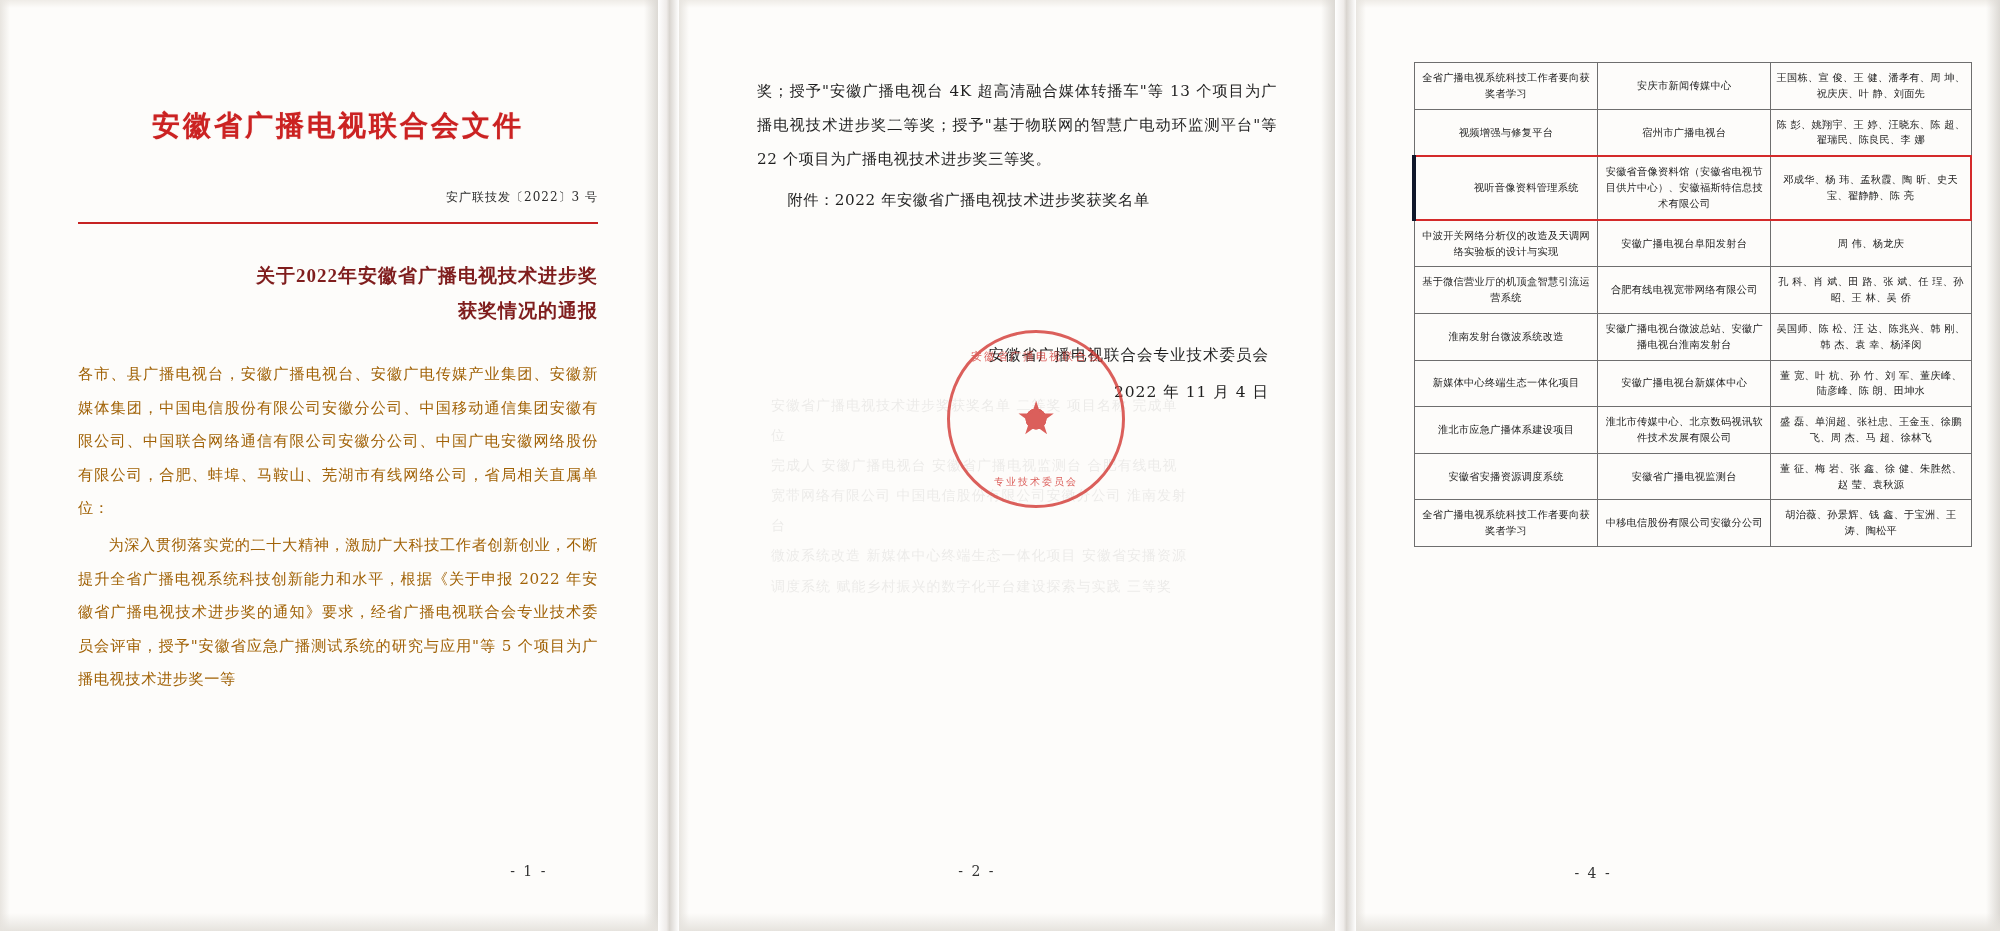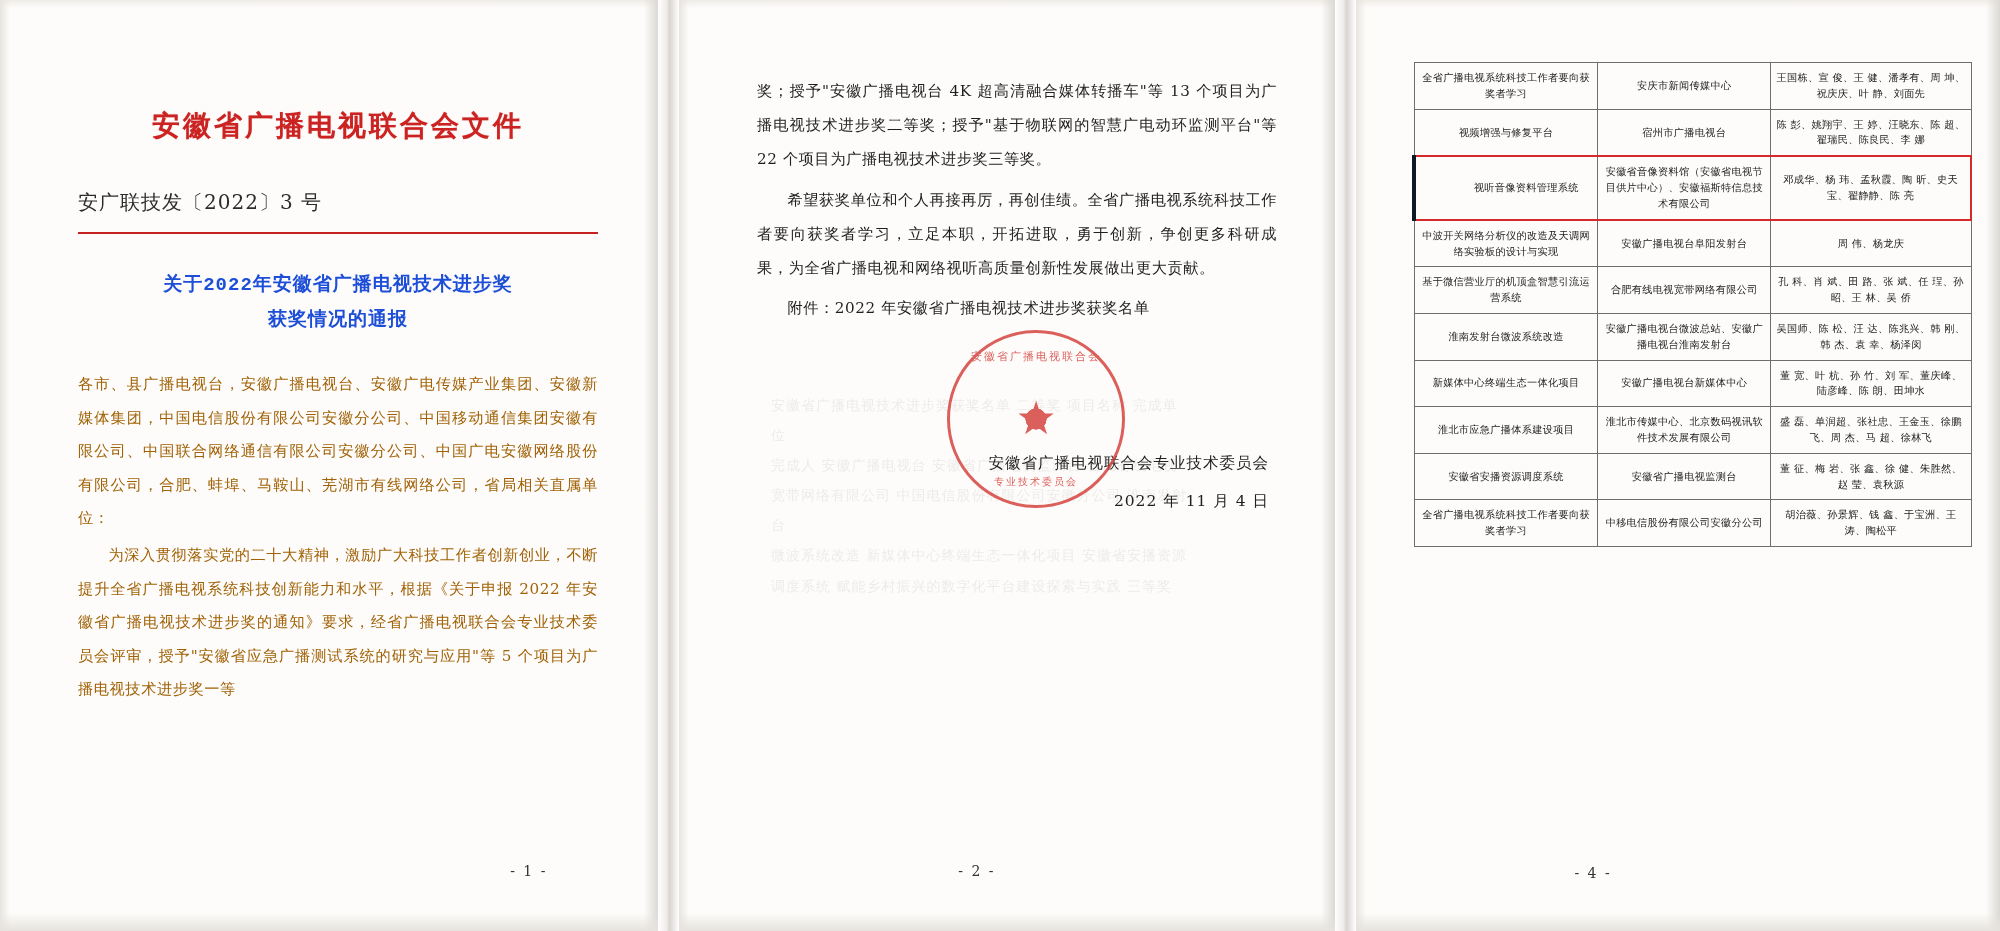--- a/index.html
+++ b/index.html
@@ -68,39 +68,39 @@
     color: #cb2222;
     font-size: 28px;
     font-weight: 700;
     letter-spacing: 3px;
     text-align: center;
     line-height: 1.25;
     margin-top: 58px;
     text-shadow: 0 0 1px rgba(203,34,34,0.4);
   }
   .doc-number {
-    text-align: left;
-    font-family: "DejaVu Serif", serif;
-    font-size: 20px;
+    text-align: right;
+    font-family: "DejaVu Serif", serif;
+    font-size: 12px;
     color: #2b2b2b;
     margin-top: 46px;
     letter-spacing: 1px;
   }
   .red-rule {
     height: 2px;
     background: #c62222;
     margin-top: 16px;
     margin-bottom: 34px;
   }
   .doc-title {
-    text-align: center;
-    font-family: Liberation Mono, monospace;
+    text-align: right;
+    font-family: Liberation Serif, serif;
     font-size: 19px;
     font-weight: 700;
-    color: #1d4ed8;
+    color: #7f1d1d;
     line-height: 1.85;
     letter-spacing: 1px;
   }
   .doc-body {
     margin-top: 30px;
     font-family: "DejaVu Serif", serif;
     font-size: 15.2px;
     color: #a16207;
     line-height: 2.2;
     letter-spacing: 0.6px;
@@ -313,21 +313,20 @@
     <div class="ghost" style="left:92px; top:390px; width:420px;">
       安徽省广播电视技术进步奖获奖名单 二等奖 项目名称 完成单位<br>
       完成人 安徽广播电视台 安徽省广播电视监测台 合肥有线电视<br>
       宽带网络有限公司 中国电信股份有限公司安徽分公司 淮南发射台<br>
       微波系统改造 新媒体中心终端生态一体化项目 安徽省安播资源<br>
       调度系统 赋能乡村振兴的数字化平台建设探索与实践 三等奖
     </div>
 
     <div class="p2-inner">
       <p>奖；授予"安徽广播电视台 4K 超高清融合媒体转播车"等 13 个项目为广播电视技术进步奖二等奖；授予"基于物联网的智慧广电动环监测平台"等 22 个项目为广播电视技术进步奖三等奖。</p>
-      <p class="indent">希望获奖单位和个人再接再厉，再创佳绩。全省广播电视系统科技工作者要向获奖者学习，立足本职，开拓进取，勇于创新，争创更多科研成果，为全省广播电视和网络视听高质量创新性发展做出更大贡献。</p>
       <p class="attach-line">附件：2022 年安徽省广播电视技术进步奖获奖名单</p>
 
       <div class="signature-block">
         <div>安徽省广播电视联合会专业技术委员会</div>
         <div>2022 年 11 月 4 日</div>
       </div>
     </div>
 
     <div class="seal">
       <div class="seal-text-top">安徽省广播电视联合会</div>

